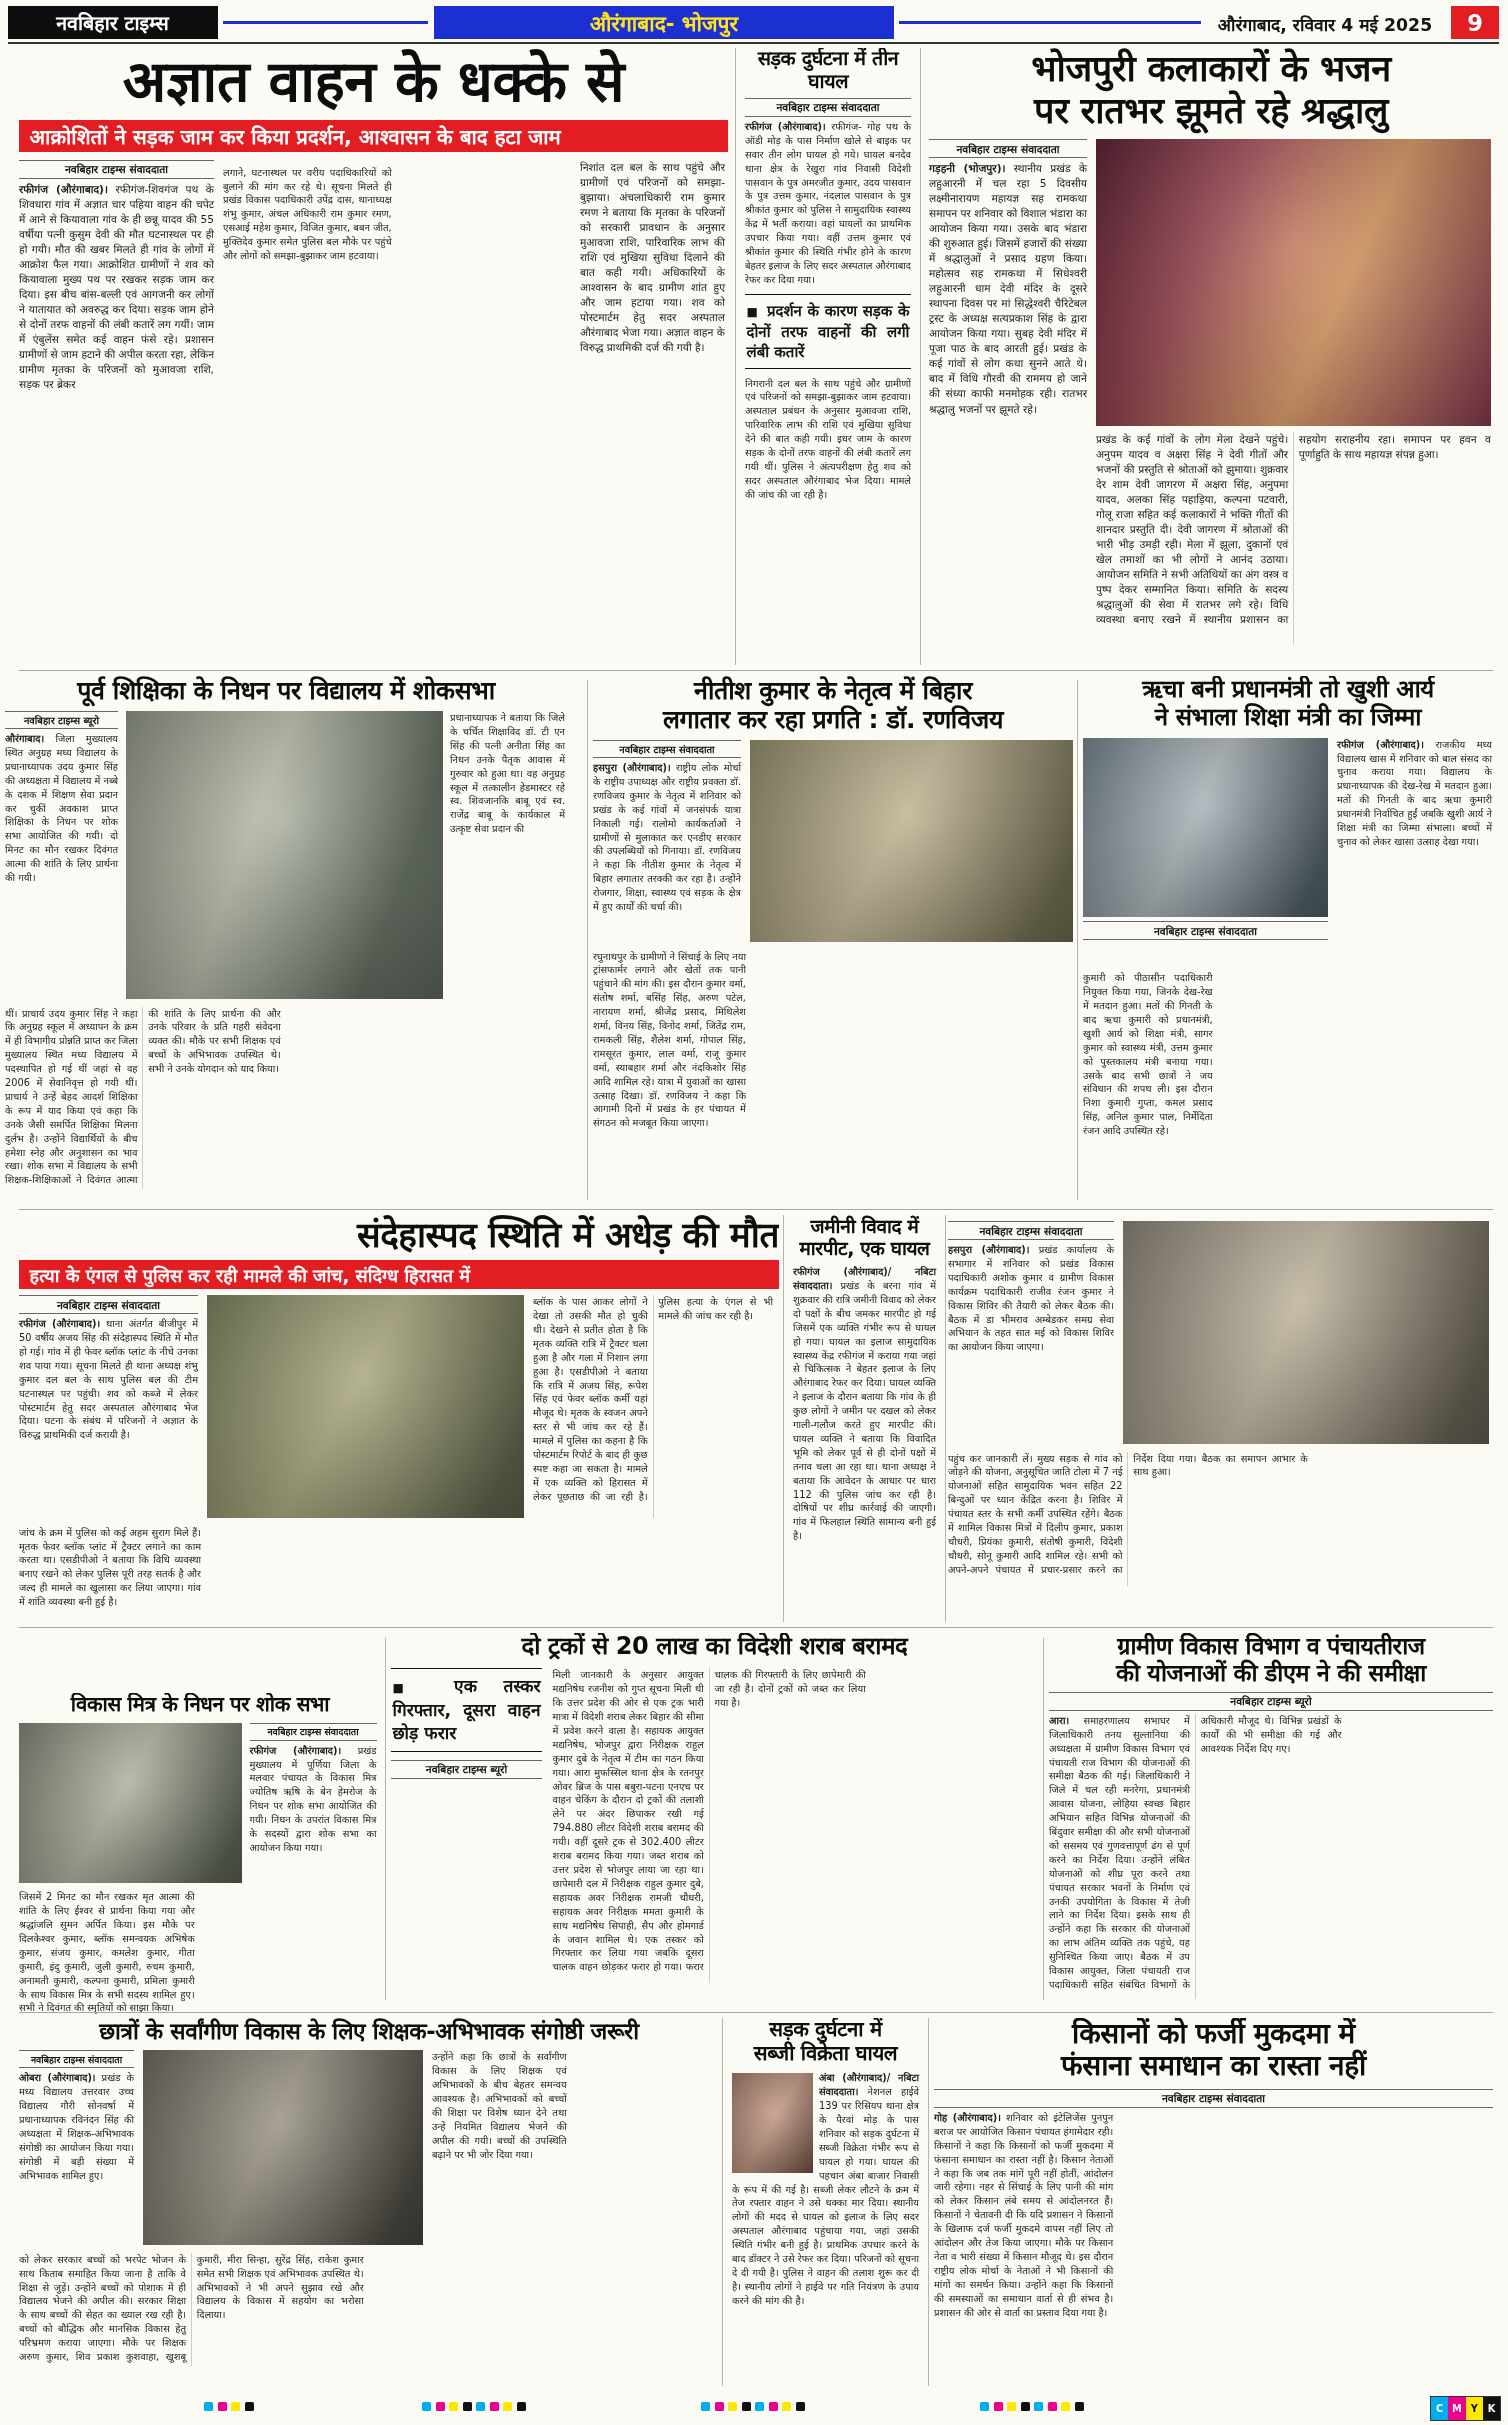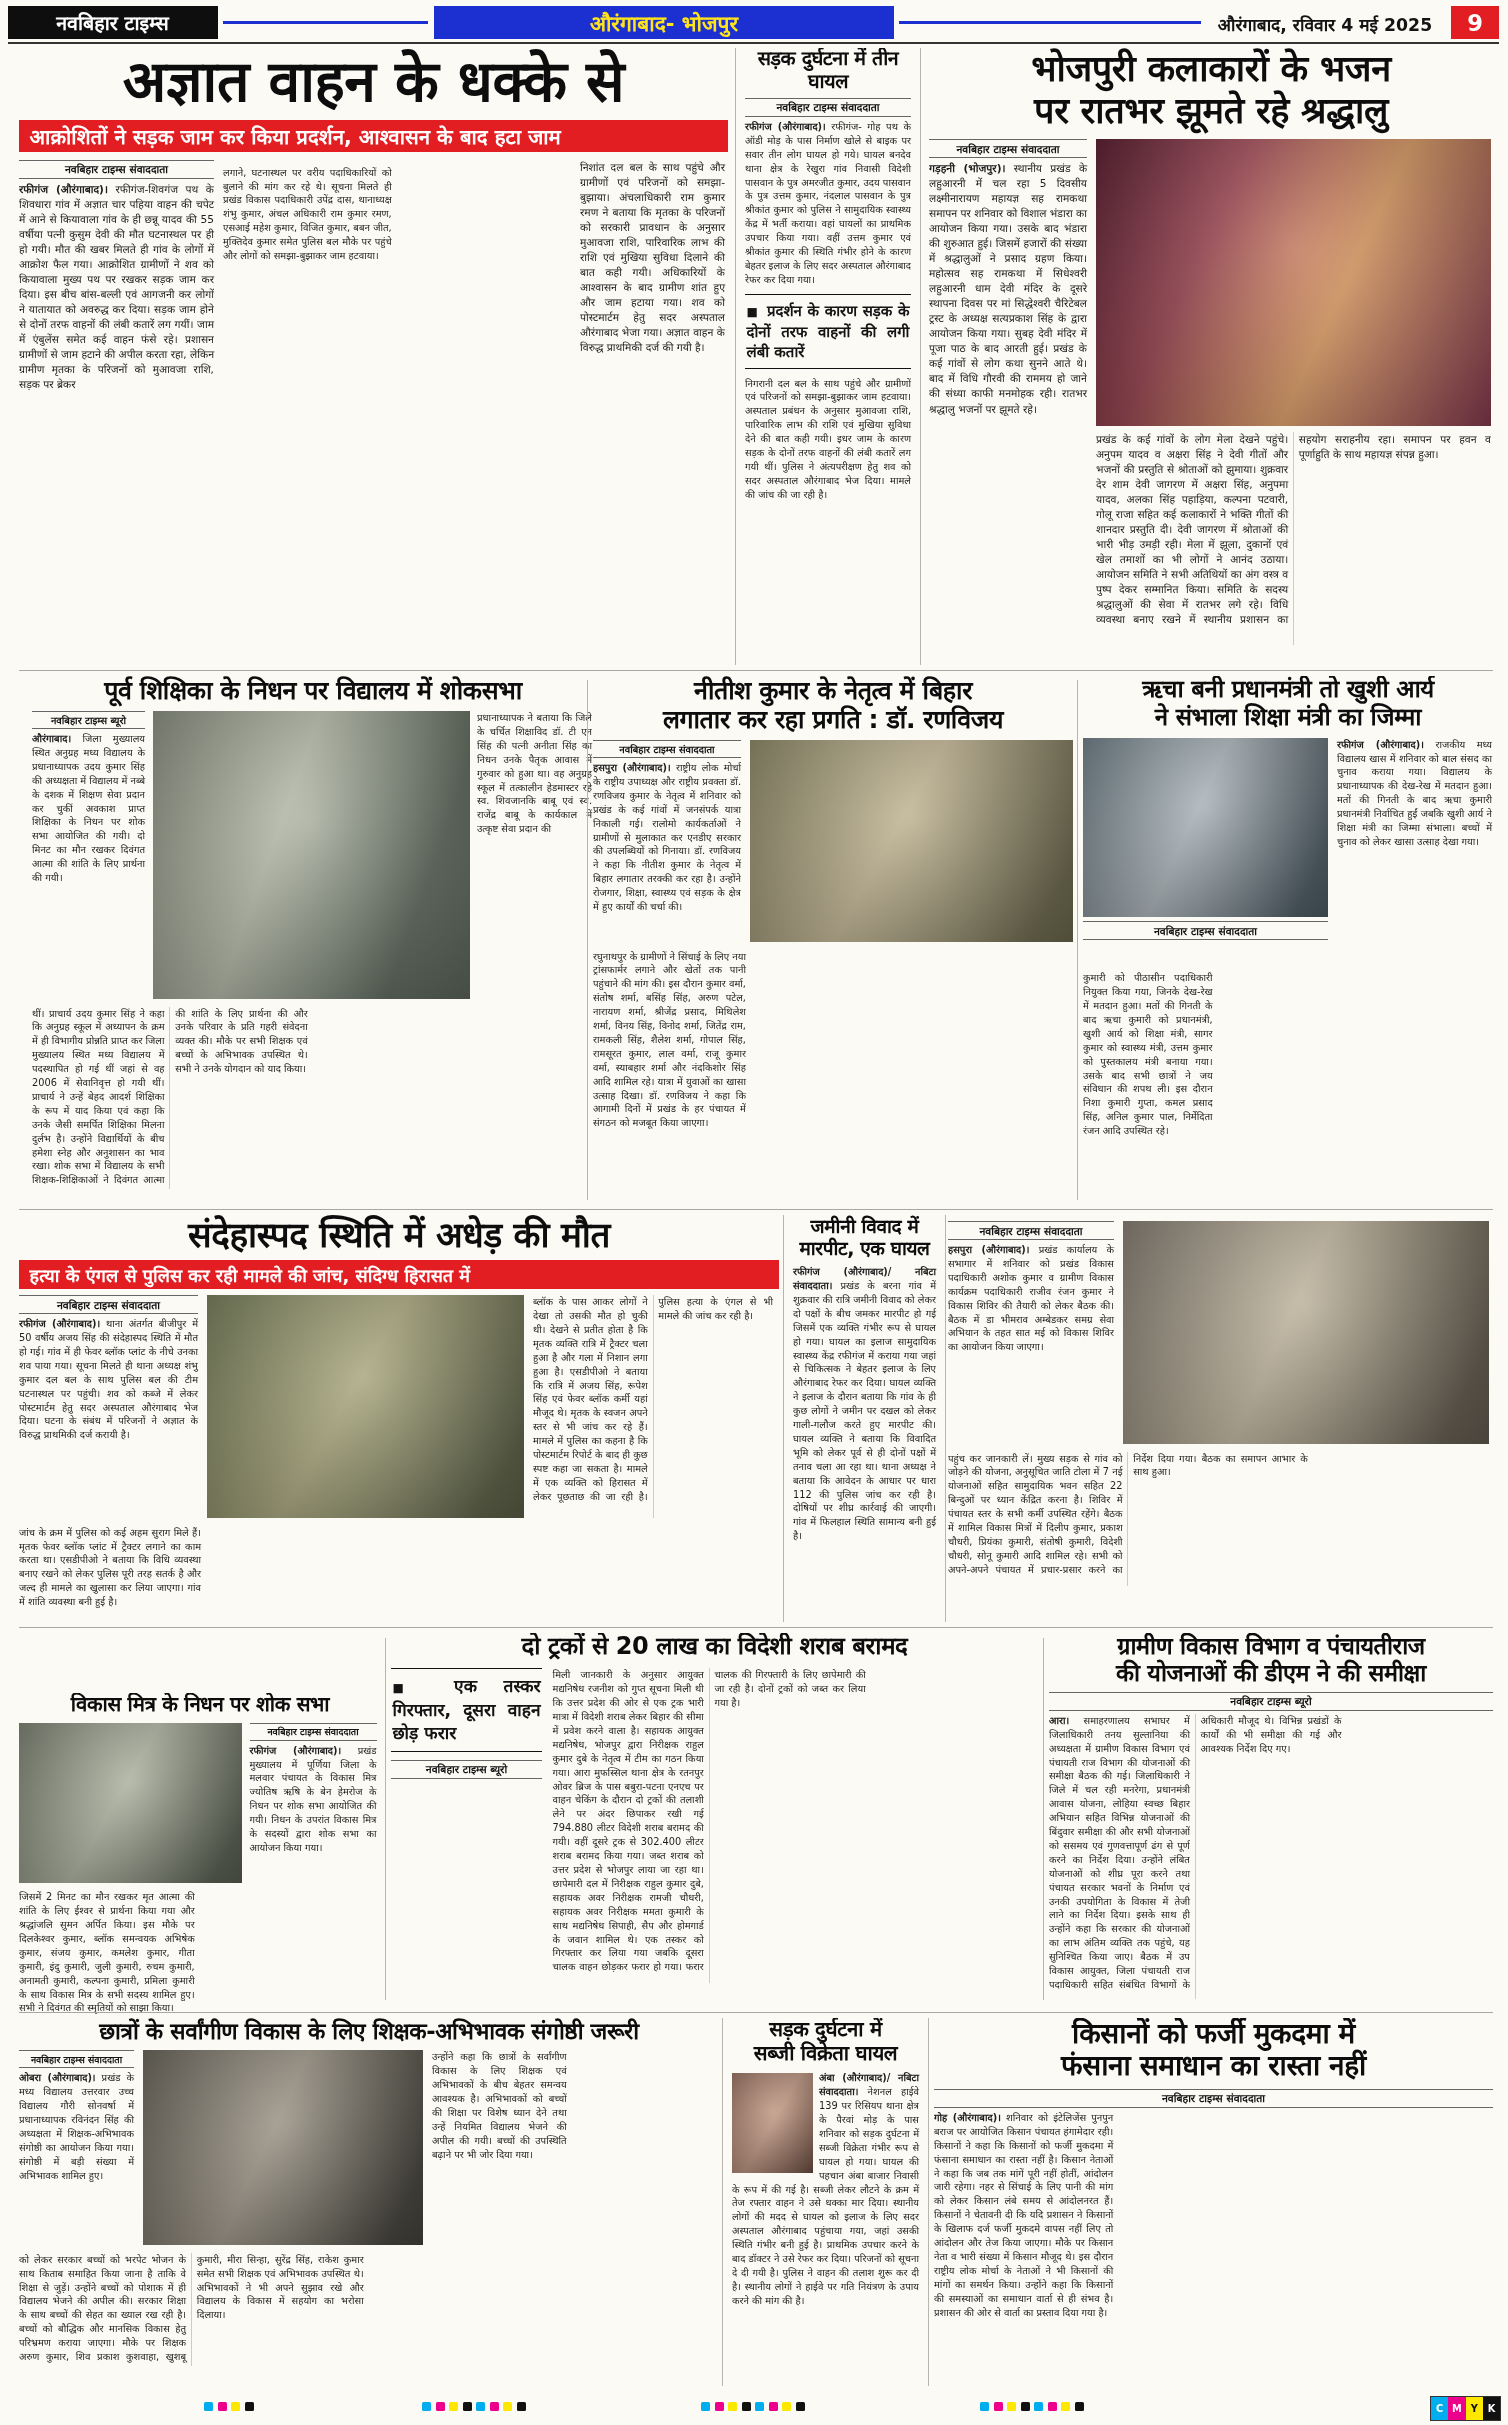--- a/index.html
+++ b/index.html
@@ -124,21 +124,21 @@
       </div>
       <div style="width:395px;">
         <div class="photo p3" style="height:287px;"></div>
         <p class="body-text cols-2" style="height:213px;margin-top:6px;">प्रखंड के कई गांवों के लोग मेला देखने पहुंचे। अनुपम यादव व अक्षरा सिंह ने देवी गीतों और भजनों की प्रस्तुति से श्रोताओं को झुमाया। शुक्रवार देर शाम देवी जागरण में अक्षरा सिंह, अनुपमा यादव, अलका सिंह पहाड़िया, कल्पना पटवारी, गोलू राजा सहित कई कलाकारों ने भक्ति गीतों की शानदार प्रस्तुति दी। देवी जागरण में श्रोताओं की भारी भीड़ उमड़ी रही। मेला में झूला, दुकानों एवं खेल तमाशों का भी लोगों ने आनंद उठाया। आयोजन समिति ने सभी अतिथियों का अंग वस्त्र व पुष्प देकर सम्मानित किया। समिति के सदस्य श्रद्धालुओं की सेवा में रातभर लगे रहे। विधि व्यवस्था बनाए रखने में स्थानीय प्रशासन का सहयोग सराहनीय रहा। समापन पर हवन व पूर्णाहुति के साथ महायज्ञ संपन्न हुआ।</p>
       </div>
     </div>
   </div>
 
   <div class="abs hline" style="left:19px;top:670px;width:1474px;"></div>
 
-  <div class="abs article" style="left:32px;top:676px;width:562px;height:529px;">
+  <div class="abs article" style="left:5px;top:676px;width:562px;height:529px;">
     <div class="hl" style="font-size:25px;">
       <span>पूर्व शिक्षिका के निधन पर विद्यालय में शोकसभा</span>
     </div>
     <div style="display:flex;gap:7.5px;margin-top:6px;height:288px;">
       <div style="width:113px;">
         <div class="byline" style="font-size:9.8px;">नवबिहार टाइम्स ब्यूरो</div>
         <p class="body-text body-sm"><b class="dl">औरंगाबाद।</b>
           <span>जिला मुख्यालय स्थित अनुग्रह मध्य विद्यालय के प्रधानाध्यापक उदय कुमार सिंह की अध्यक्षता में विद्यालय में नब्बे के दशक में शिक्षण सेवा प्रदान कर चुकीं अवकाश प्राप्त शिक्षिका के निधन पर शोक सभा आयोजित की गयी। दो मिनट का मौन रखकर दिवंगत आत्मा की शांति के लिए प्रार्थना की गयी।</span></p>
       </div>
       <div class="photo p4" style="width:317px;height:288px;"></div>
@@ -183,21 +183,21 @@
         <p class="body-text body-sm"><b class="dl">रफीगंज (औरंगाबाद)।</b>
           <span>राजकीय मध्य विद्यालय खास में शनिवार को बाल संसद का चुनाव कराया गया। विद्यालय के प्रधानाध्यापक की देख-रेख में मतदान हुआ। मतों की गिनती के बाद ऋचा कुमारी प्रधानमंत्री निर्वाचित हुईं जबकि खुशी आर्य ने शिक्षा मंत्री का जिम्मा संभाला। बच्चों में चुनाव को लेकर खासा उत्साह देखा गया।</span></p>
       </div>
     </div>
     <p class="body-text body-sm cols-3" style="height:216px;margin-top:7.5px;">कुमारी को पीठासीन पदाधिकारी नियुक्त किया गया, जिनके देख-रेख में मतदान हुआ। मतों की गिनती के बाद ऋचा कुमारी को प्रधानमंत्री, खुशी आर्य को शिक्षा मंत्री, सागर कुमार को स्वास्थ्य मंत्री, उत्तम कुमार को पुस्तकालय मंत्री बनाया गया। उसके बाद सभी छात्रों ने जय संविधान की शपथ ली। इस दौरान निशा कुमारी गुप्ता, कमल प्रसाद सिंह, अनिल कुमार पाल, निर्मेदिता रंजन आदि उपस्थित रहे।</p>
   </div>
 
   <div class="abs hline" style="left:19px;top:1209px;width:1474px;"></div>
 
   <div class="abs article" style="left:19px;top:1215px;width:760px;height:407px;">
-    <div class="hl" style="font-size:35px;text-align:center;">
+    <div class="hl" style="font-size:35px;text-align:right;">
       <span>संदेहास्पद स्थिति में अधेड़ की मौत</span>
     </div>
     <div class="redbar" style="height:29px;font-size:18px;margin-top:4.5px;">
       <span>हत्या के एंगल से पुलिस कर रही मामले की जांच, संदिग्ध हिरासत में</span>
     </div>
     <div style="display:flex;gap:9px;margin-top:6px;height:223px;">
       <div style="width:179px;">
         <div class="byline">नवबिहार टाइम्स संवाददाता</div>
         <p class="body-text body-sm"><b class="dl">रफीगंज (औरंगाबाद)।</b>
           <span>थाना अंतर्गत बीजीपुर में 50 वर्षीय अजय सिंह की संदेहास्पद स्थिति में मौत हो गई। गांव में ही फेवर ब्लॉक प्लांट के नीचे उनका शव पाया गया। सूचना मिलते ही थाना अध्यक्ष शंभु कुमार दल बल के साथ पुलिस बल की टीम घटनास्थल पर पहुंची। शव को कब्जे में लेकर पोस्टमार्टम हेतु सदर अस्पताल औरंगाबाद भेज दिया। घटना के संबंध में परिजनों ने अज्ञात के विरुद्ध प्राथमिकी दर्ज करायी है।</span></p>

